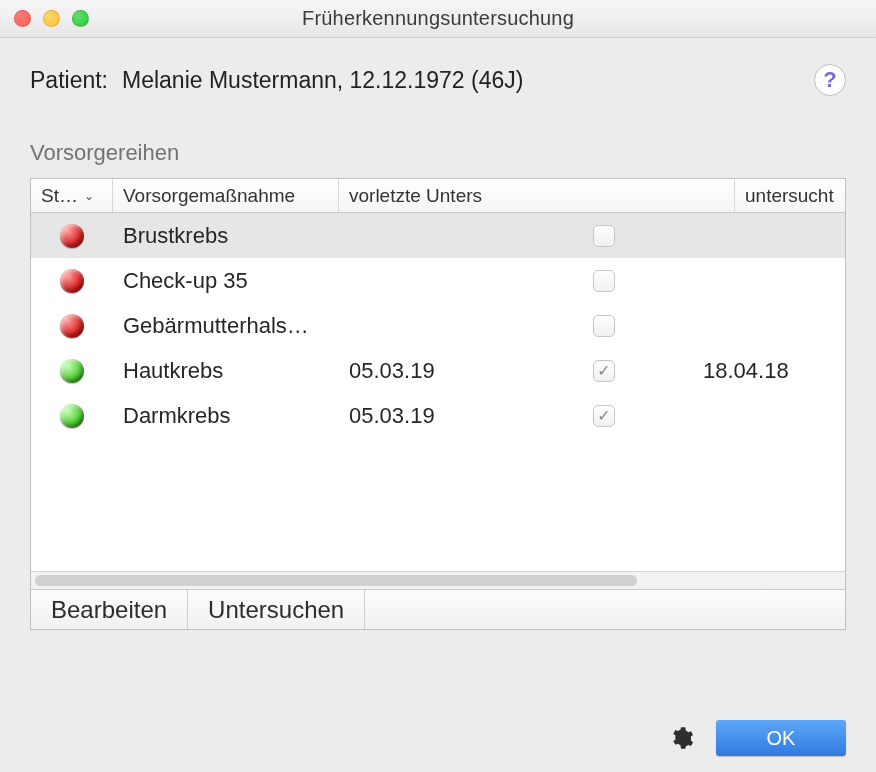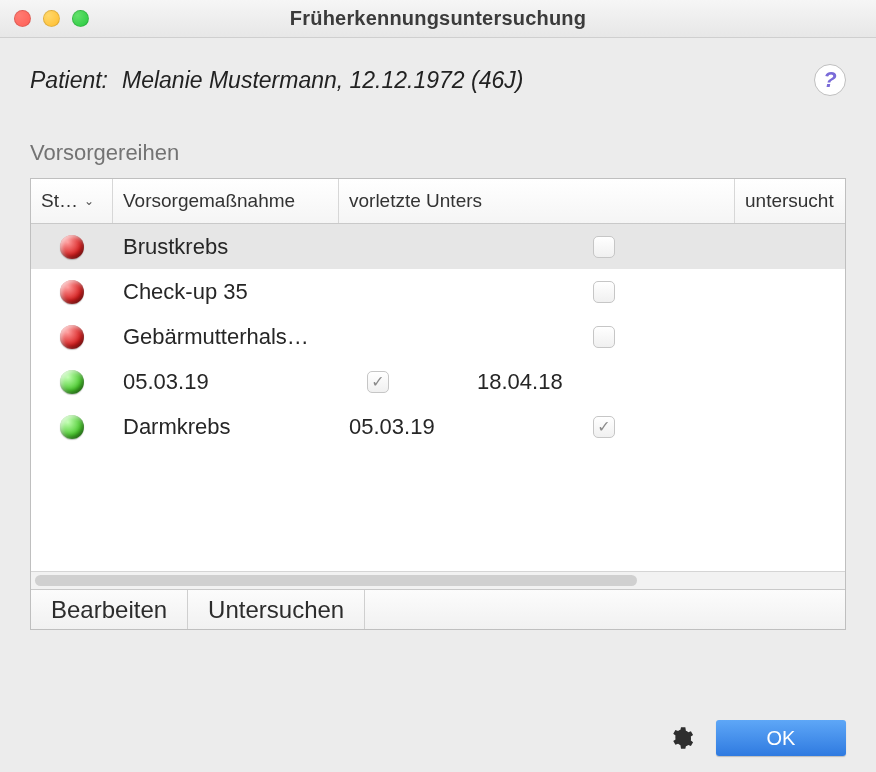--- a/index.html
+++ b/index.html
@@ -35,37 +35,36 @@
       border: 1px solid rgba(0,0,0,.12);
     }
     .tl-close    { background: radial-gradient(circle at 30% 30%, #ff7b72, #ff5f56); }
     .tl-min      { background: radial-gradient(circle at 30% 30%, #ffd86b, #ffbd2e); }
     .tl-zoom     { background: radial-gradient(circle at 30% 30%, #63e06a, #27c93f); }
     .titlebar-title {
       position: absolute;
       left: 0; right: 0;
       text-align: center;
       font-size: 20px;
-      font-weight: 700;
+      font-weight: 400;
       color: #3b3b3b;
       letter-spacing: .2px;
       pointer-events: none;
     }
 
     
     .content {
       padding: 26px 30px 0 30px;
     }
     .patient-line {
       font-size: 23px;
       color: #222;
       display: flex;
       justify-content: space-between;
       align-items: center;
-      font-style: italic;
     }
     .patient-line .pl-left {
       display: flex;
       gap: 14px;
     }
     .help-btn {
       width: 32px; height: 32px;
       border-radius: 50%;
       border: 1.5px solid #bfbfbf;
       background: #fff;
@@ -87,21 +86,21 @@
       margin-top: 12px;
       border: 1px solid #bfbfbf;
       background: #fff;
       height: 452px;
       display: flex;
       flex-direction: column;
       position: relative;
     }
     .thead {
       display: flex;
-      height: 45px;
+      height: 34px;
       background: linear-gradient(#ffffff, #f5f5f5);
       border-bottom: 1px solid #c9c9c9;
       font-size: 19px;
       color: #333;
       user-select: none;
     }
     .th {
       display: flex;
       align-items: center;
       padding: 0 10px;
@@ -306,20 +305,23 @@
             <div class="chk"></div>
           </div>
           <div class="cell col-prev">
             <span></span>
           </div>
         </div>
         <div class="row">
           <div class="cell col-status">
             <div class="status-dot status-green"></div>
           </div>
+          <div class="cell col-name">
+            <span>Hautkrebs</span>
+          </div>
           <div class="cell col-last">
             <span>05.03.19</span>
           </div>
           <div class="cell col-chk">
             <div class="chk">✓</div>
           </div>
           <div class="cell col-prev">
             <span>18.04.18</span>
           </div>
         </div>

